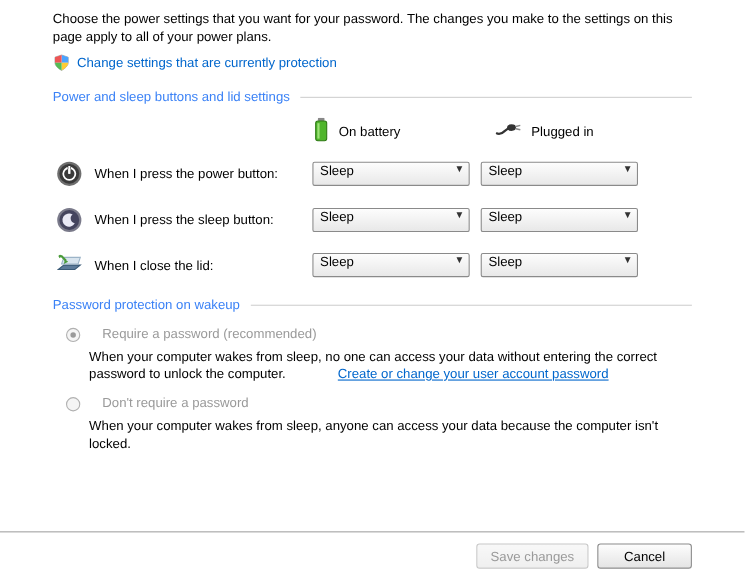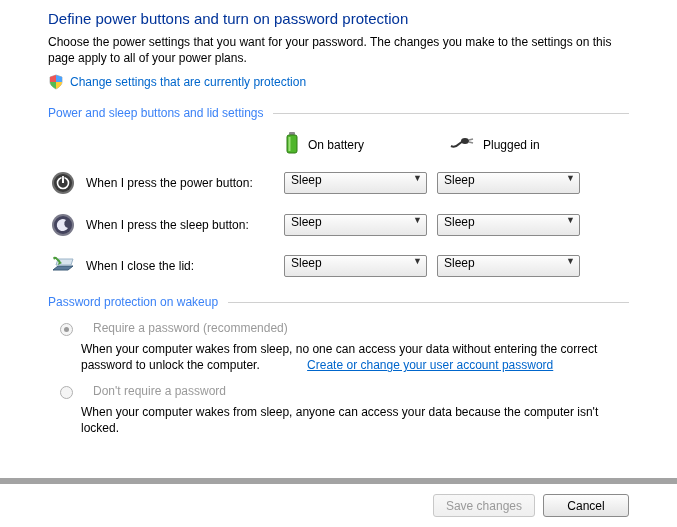--- a/index.html
+++ b/index.html
@@ -123,21 +123,21 @@
     .radio-text .opt-label { margin-bottom: 2px; }
     .radio-desc {
       margin: 0 0 10px 33px;
       color: #000;
       line-height: 1.35;
     }
     .radio-desc .link { text-decoration: underline; margin-left: 44px; }
     .footer {
       position: absolute;
       bottom: 0; left: 0; right: 0;
-      border-top: 6px solid #a3a3a3;
+      border-top: 1px solid #a3a3a3;
       padding: 10px 48px;
       display: flex;
       justify-content: flex-end;
       gap: 8px;
       background: #fff;
     }
     .btn {
       min-width: 86px;
       height: 23px;
       border: 1px solid #8a8a8a;
@@ -152,21 +152,20 @@
       color: #9a9a9a;
       border-color: #c8c8c8;
       background: linear-gradient(#f8f8f8, #efefef);
       cursor: default;
     }
   </style>
 </head>
 <body>
 
 <div class="content">
-  <h1 class="heading">Define power buttons and turn on password protection</h1>
   <p class="description">Choose the power settings that you want for your password. The changes you make to the settings on this page apply to all of your power plans.</p>
 
   <div class="change-link-row">
     <span class="shield-icon">
       <svg width="16" height="16" viewBox="0 0 16 16">
         <path d="M8 1 L14 3 V8 C14 12 8 15 8 15 C8 15 2 12 2 8 V3 Z" fill="#fff" stroke="#888" stroke-width="0.6"></path>
         <path d="M8 1 L14 3 V8 L8 8 Z" fill="#4aa3ff"></path>
         <path d="M8 8 L14 8 C14 12 8 15 8 15 Z" fill="#ffcc33"></path>
         <path d="M8 1 L2 3 V8 L8 8 Z" fill="#e55"></path>
         <path d="M8 8 L2 8 C2 12 8 15 8 15 Z" fill="#5b5"></path>

